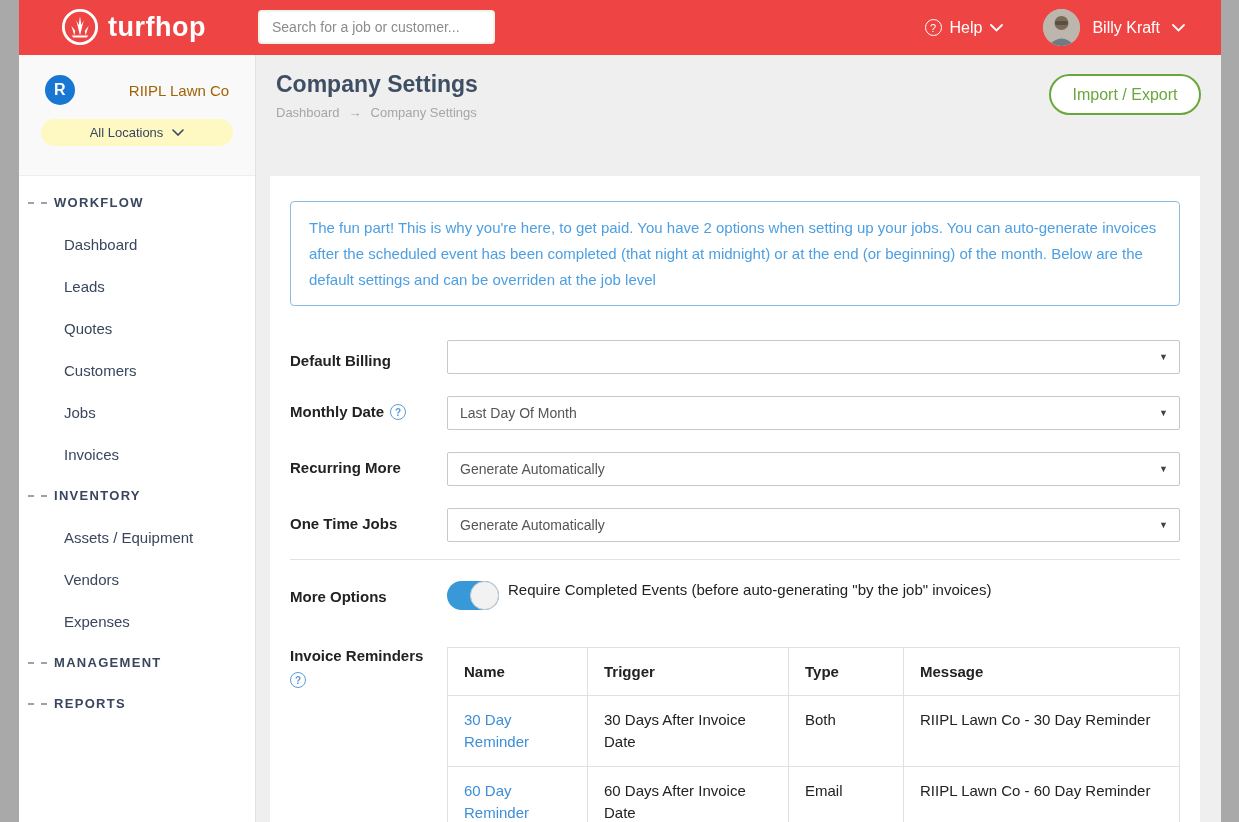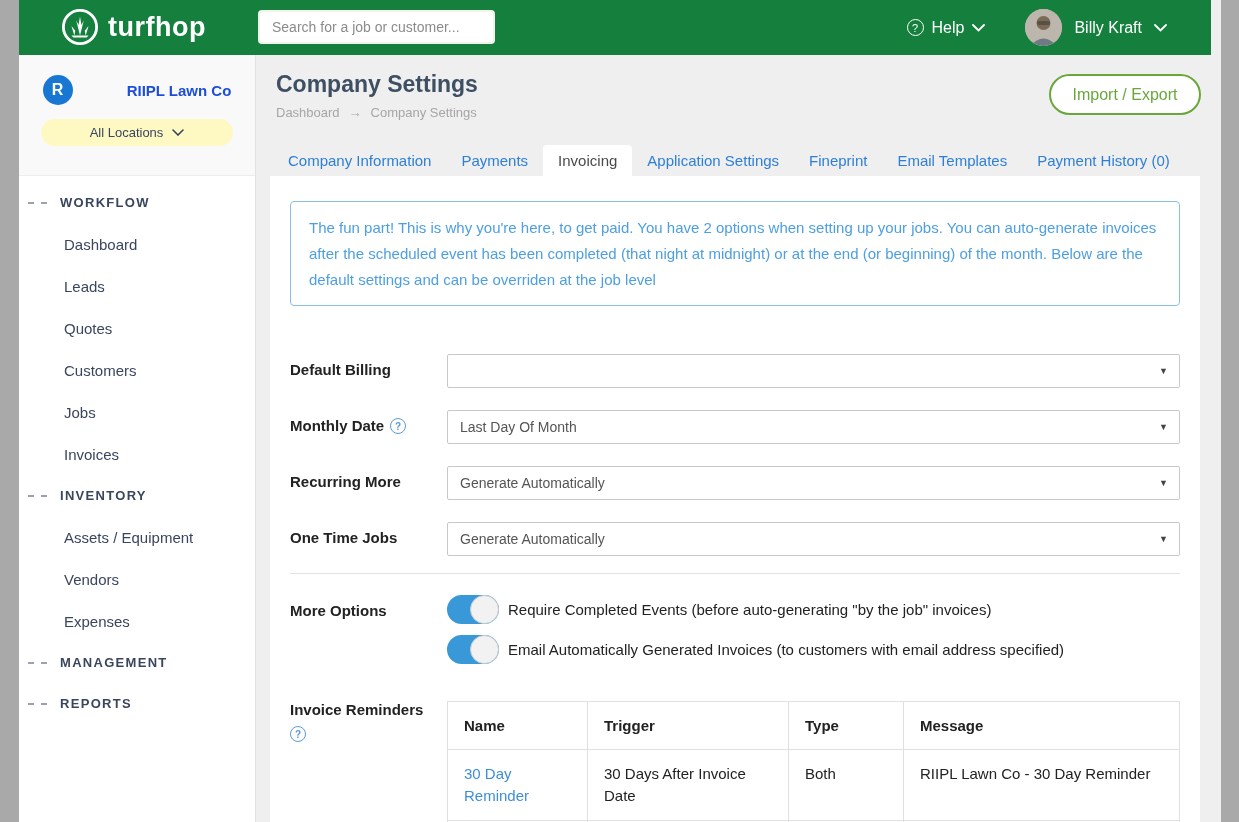--- a/index.html
+++ b/index.html
@@ -7,21 +7,21 @@
   body {
     position:relative; overflow:hidden; background:#efefef;
     font-family:"Liberation Sans", sans-serif;
   }
   
   .strip { position:absolute; top:0; height:822px; background:#a9a9a9; z-index:60; }
   .strip.left { left:0; width:19px; }
   .strip.right { right:0; width:18px; }
 
   
-  .header { position:absolute; left:19px; right:28px; top:0; height:55px; background:#15803d; z-index:10; }
+  .header { position:absolute; left:19px; right:10px; top:0; height:55px; background:#ef4444; z-index:10; }
   .brand { position:absolute; left:42px; top:8px; display:flex; align-items:center; gap:9px; }
   .brand-icon { width:38px; height:38px; }
   .brand-text { color:#fff; font-size:27px; font-weight:bold; letter-spacing:.5px; }
   .search-wrap { position:absolute; left:239px; top:10px; }
   .search-input {
     width:237px; height:34px; border:2px solid #f2f4ea; border-radius:4px; background:#fff;
     font-family:"Liberation Sans",sans-serif; font-size:14px; color:#333; padding:3px 12px; outline:none;
   }
   .search-input::placeholder { color:#8b8b8b; }
   .header-right { position:absolute; right:44px; top:0; height:55px; display:flex; align-items:center; }
@@ -32,25 +32,25 @@
   .user-name { color:#fff; font-size:16px; margin-right:12px; }
   .chev { display:block; }
 
   
   .sidebar { position:absolute; left:19px; top:55px; width:237px; bottom:0; background:#fff;
     border-right:1px solid #e2e2e2; z-index:5; }
   .sidebar-top { background:#f9f9f9; border-bottom:1px solid #ededed; padding:20px 0 17px; }
   .company-row { display:flex; align-items:center; justify-content:center; gap:10px; }
   .company-badge { width:30px; height:30px; border-radius:50%; background:#1877d2; color:#fff;
     font-weight:bold; font-size:16px; display:flex; align-items:center; justify-content:center; }
-  .company-name { font-size:15px; font-weight:bold; color:#1d4ed8;padding-left:44px; }
+  .company-name { font-size:15px; font-weight:normal; color:#a16207;padding-left:44px; }
   .locations-pill { margin:14px auto 12px; width:192px; height:27px; background:#fef9c3; border-radius:14px;
     display:flex; align-items:center; justify-content:center; gap:9px; font-size:13px; color:#39465e; cursor:pointer; }
   .menu { padding-top:6px; }
-  .menu-header { height:41px; display:flex; align-items:center; gap:13px; padding-left:9px;
+  .menu-header { height:41px; display:flex; align-items:center; gap:7px; padding-left:9px;
     font-size:13px; font-weight:bold; letter-spacing:1.3px; color:#39465e; cursor:pointer; }
   .dash { width:19px; border-top:2px dashed #9aa2af; }
   .menu-item { height:42px; display:flex; align-items:center; padding-left:45px;
     font-size:15px; color:#39465e; cursor:pointer; }
 
   
   .main { position:absolute; left:256px; top:55px; right:18px; bottom:0; }
   .page-title { position:absolute; left:20px; top:16px; font-size:23px; font-weight:bold; color:#3e4e63; }
   .breadcrumb { position:absolute; left:20px; top:50px; font-size:13px; color:#a6a6a6; display:flex; gap:9px; align-items:center; }
   .crumb { cursor:pointer; }
@@ -61,34 +61,34 @@
   .tab { padding:0 15px; display:flex; align-items:center; font-size:15px; color:#2d7fd8; cursor:pointer; white-space:nowrap; }
   .tab.active { background:#fff; color:#4a4a4a; border-radius:4px 4px 0 0; }
   .panel { position:absolute; left:14px; right:21px; top:121px; bottom:0; background:#fff; }
 
   .infobox { margin:25px 20px 0; border:1px solid #8abde8; border-radius:4px; padding:13px 18px;
     color:#4d9fe2; font-size:15px; line-height:1.72; }
   .infobox b { font-weight:normal;text-align:right; }
 
   .form { margin:0 20px; }
   .frow { display:flex; margin-top:22px; }
-  .frow:first-child { margin-top:48px; }
+  .frow:first-child { margin-top:34px;align-items:center; }
   .flabel { width:157px; padding-top:7px; font-size:15px; font-weight:bold; color:#222;
     display:flex; align-items:flex-start; gap:6px; }
   .qcircle-blue { width:16px; height:16px; border:1px solid #5b9bd5; border-radius:50%; flex:none;
     display:flex; align-items:center; justify-content:center; font-size:10px; color:#5b9bd5; margin-top:1px; }
   .select { flex:1; height:34px; border:1px solid #c8c8c8; border-radius:2px; background:#fff;
     display:flex; align-items:center; padding:0 12px; font-size:14px; color:#555; position:relative; cursor:pointer; }
   .select .caret { position:absolute; right:11px; top:11px; font-size:9px; color:#444; }
 
   .divider { margin:17px 20px 0; border-top:1px solid #e2e2e2; }
 
   .options-row { display:flex; margin:21px 20px 0; }
   .toggles { flex:1; }
-  .toggle-row { display:flex; align-items:center; gap:9px; margin-bottom:11px; }
+  .toggle-row { display:flex; gap:9px; margin-bottom:11px; }
   .toggle { width:52px; height:29px; border-radius:15px; background:#3999d8; position:relative; flex:none; cursor:pointer; }
   .knob { position:absolute; right:0; top:0; width:29px; height:29px; border-radius:50%;
     background:#f2f2f2; border:1px solid #cbcbcb; }
   .toggle-label { font-size:15px; color:#222; }
 
   .reminders-row { display:flex; margin:26px 20px 0; }
   .reminders-label { width:157px; font-size:15px; font-weight:bold; color:#222; }
   .reminders-label .qcircle-blue { margin-top:8px; }
   table.reminders { flex:1; border-collapse:collapse; font-size:15px; color:#222; background:#fff; }
   table.reminders th, table.reminders td { border:1px solid #e0e0e0; text-align:left; vertical-align:top; }
@@ -185,29 +185,20 @@
 
 <div class="main">
   <div class="page-title">Company Settings</div>
   <div class="breadcrumb">
     <span class="crumb">Dashboard</span>
     <span>→</span>
     <span>Company Settings</span>
   </div>
   <div class="import-btn">Import / Export</div>
 
-  <div class="tabs">
-    <div class="tab">Company Information</div>
-    <div class="tab">Payments</div>
-    <div class="tab active">Invoicing</div>
-    <div class="tab">Application Settings</div>
-    <div class="tab">Fineprint</div>
-    <div class="tab">Email Templates</div>
-    <div class="tab">Payment History (0)</div>
-  </div>
 
   <div class="panel">
     <div class="infobox">
       <b>The fun part!</b><span> This is why you're here, to get paid. You have 2 options when setting up your jobs. You can auto-generate invoices after the scheduled event has been completed (that night at midnight) or at the end (or beginning) of the month. Below are the default settings and can be overriden at the job level</span>
     </div>
 
     <div class="form">
       <div class="frow">
         <div class="flabel">
           <span>Default Billing</span>
@@ -249,26 +240,20 @@
     <div class="divider"></div>
 
     <div class="options-row">
       <div class="flabel">More Options</div>
       <div class="toggles">
         <div class="toggle-row">
           <span class="toggle">
               <span class="knob"></span>
             </span>
           <span class="toggle-label">Require Completed Events (before auto-generating "by the job" invoices)</span>
-        </div>
-        <div class="toggle-row">
-          <span class="toggle">
-              <span class="knob"></span>
-            </span>
-          <span class="toggle-label">Email Automatically Generated Invoices (to customers with email address specified)</span>
         </div>
       </div>
     </div>
 
     <div class="reminders-row">
       <div class="reminders-label">
         <div>Invoice Reminders</div>
         <div class="qcircle-blue">?</div>
       </div>
       <table class="reminders">

